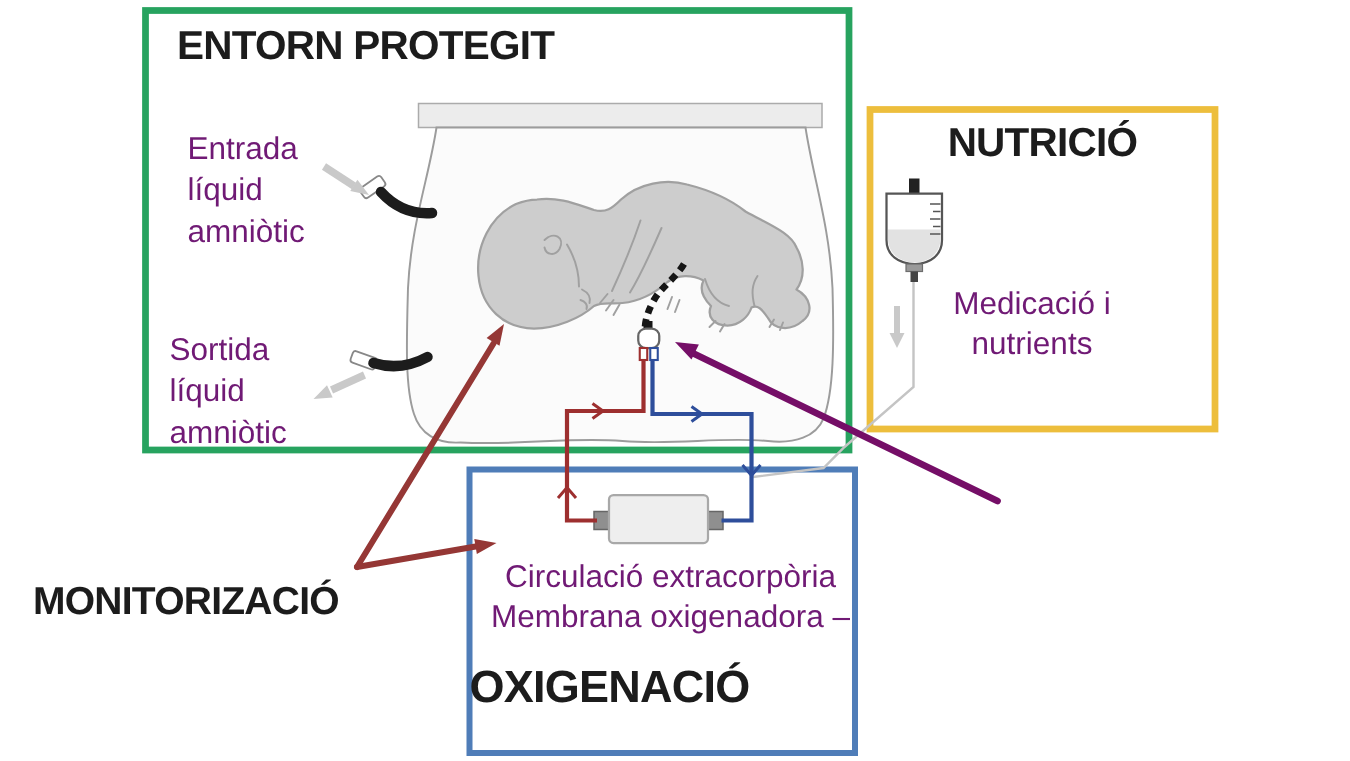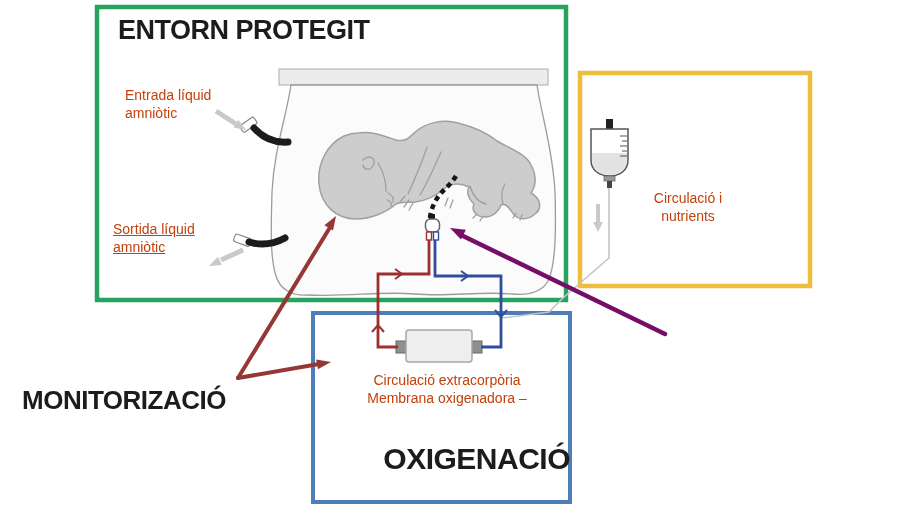--- a/index.html
+++ b/index.html
@@ -4,28 +4,28 @@
 <style>
   html,body{margin:0;padding:0;background:#ffffff;}
   .stage{
     position:relative;width:900px;height:507px;background:#ffffff;overflow:hidden;
     font-family:"Liberation Sans","DejaVu Sans",sans-serif;
     border-radius:24px;
   }
   .stage svg{position:absolute;left:0;top:0;}
   .txt{position:absolute;z-index:2;}
   .title{font-weight:700;color:#1c1c1c;line-height:1;letter-spacing:-0.5px;white-space:nowrap;}
-  .caption{color:#c2410c;font-size:14px;line-height:1.3;}
+  .caption{color:#701a75;font-size:21px;line-height:1.3;}
   .t-entorn{left:118px;top:17px;font-size:27px;}
   .t-nutricio{left:580px;top:82px;width:230px;text-align:center;font-size:27px;}
-  .t-oxigenacio{left:313px;top:444px;width:257px;text-align:right;font-size:30px;}
+  .t-oxigenacio{left:313px;top:444px;width:257px;text-align:left;font-size:30px;}
   .t-monitor{left:22px;top:387px;font-size:26px;}
   .t-transicions{left:670px;top:341px;font-size:27px;}
   .c-entrada{left:125px;top:86px;width:122px;text-align:left;}
-  .c-sortida{left:113px;top:220px;width:122px;text-align:left;text-decoration:underline;}
+  .c-sortida{left:113px;top:220px;width:122px;text-align:left;}
   .c-medicacio{left:630px;top:189px;width:116px;text-align:center;}
   .c-membrana{left:327px;top:371px;width:240px;text-align:center;}
 </style>
 </head>
 <body>
 
 <div class="stage">
 
   <svg width="900" height="507" viewBox="0 0 900 507">
 
@@ -144,30 +144,31 @@
     </g>
 
     <g fill="#750E67">
       <line x1="665" y1="334" x2="461" y2="235" stroke="#750E67" stroke-width="4.5" stroke-linecap="round"></line>
       <polygon points="450,228 465.9,229.7 461,239.6"></polygon>
     </g>
   </svg>
 
   <div class="txt title t-entorn">ENTORN PROTEGIT</div>
 
+  <div class="txt title t-nutricio">NUTRICIÓ</div>
 
   <div class="txt title t-oxigenacio">OXIGENACIÓ</div>
 
   <div class="txt title t-monitor">MONITORIZACIÓ</div>
 
 
   <div class="txt caption c-entrada">Entrada líquid amniòtic</div>
 
   <div class="txt caption c-sortida">Sortida líquid amniòtic</div>
 
-  <div class="txt caption c-medicacio">Circulació i nutrients</div>
+  <div class="txt caption c-medicacio">Medicació i nutrients</div>
 
   <div class="txt caption c-membrana">
     <div>Circulació extracorpòria</div>
     <div>Membrana oxigenadora –</div>
   </div>
 
 </div>
 
 </body></html>

